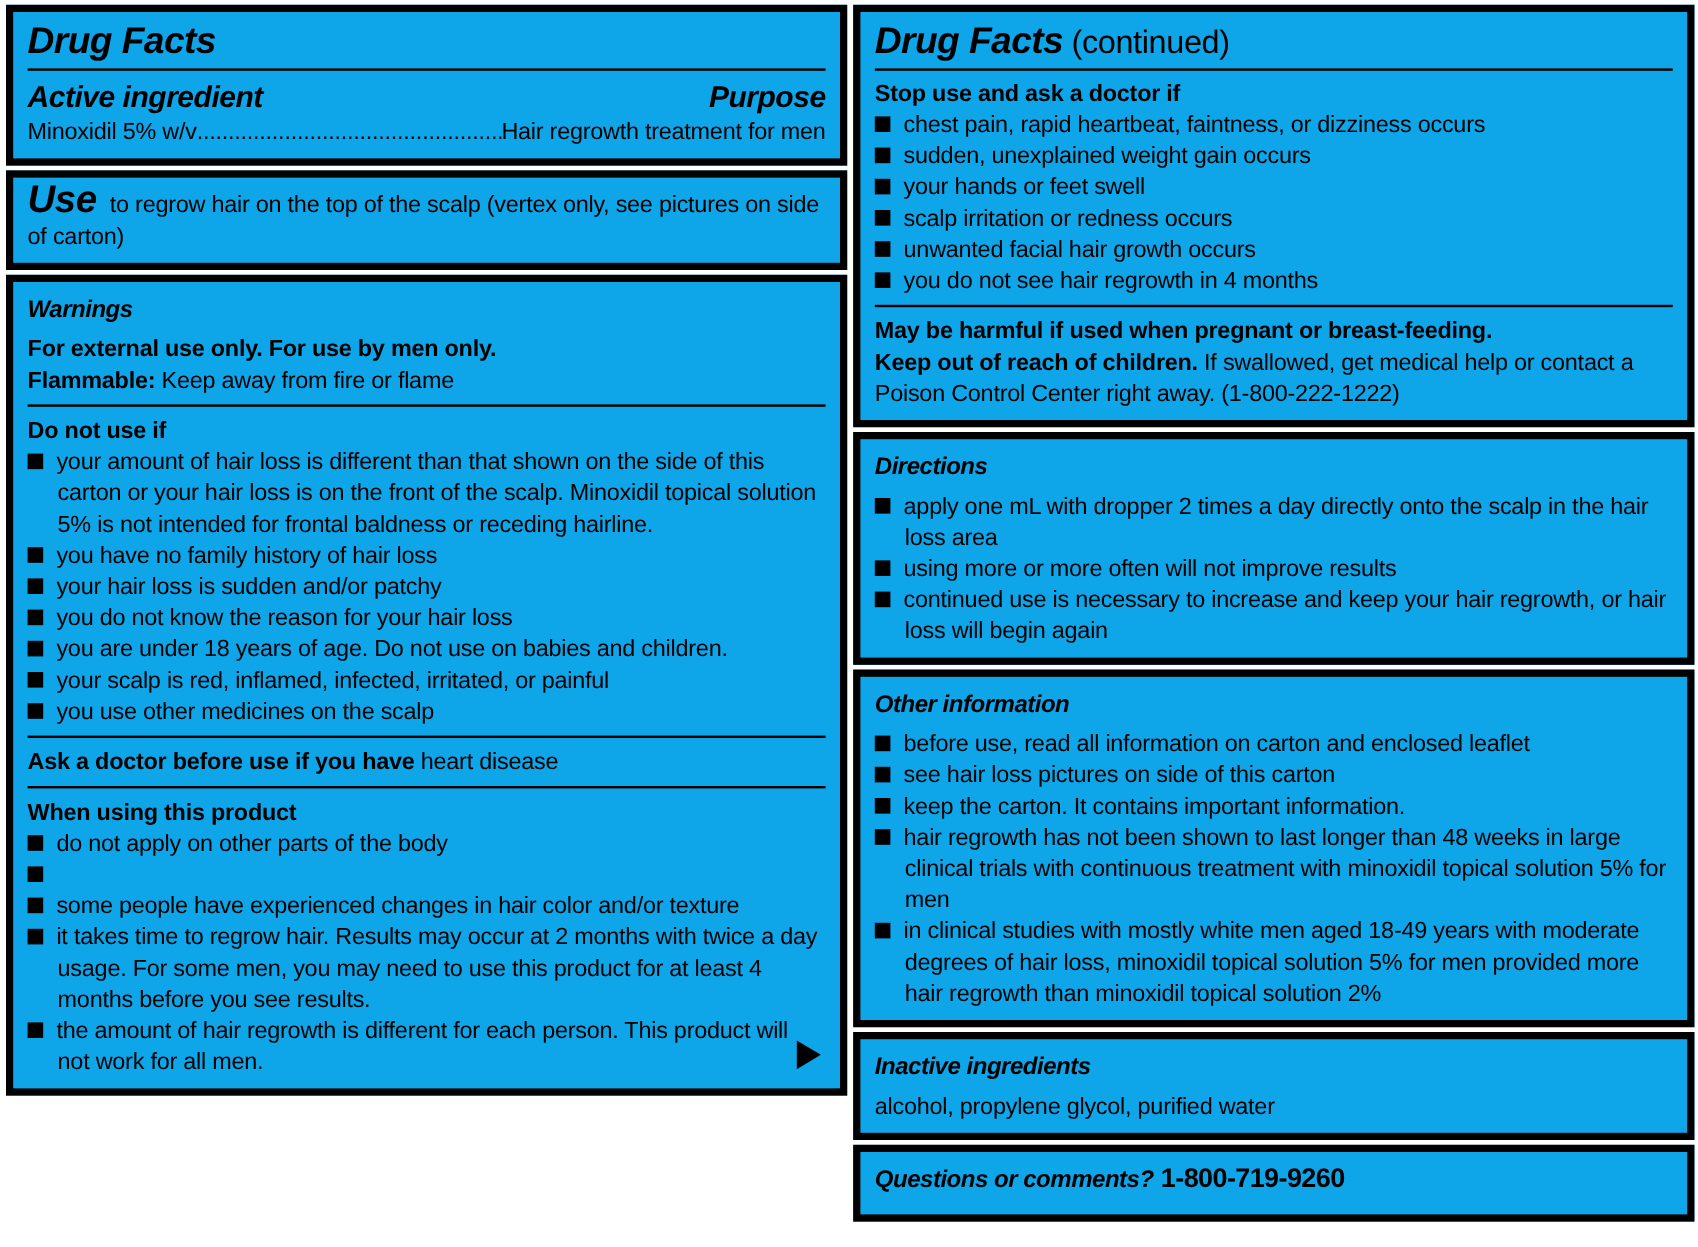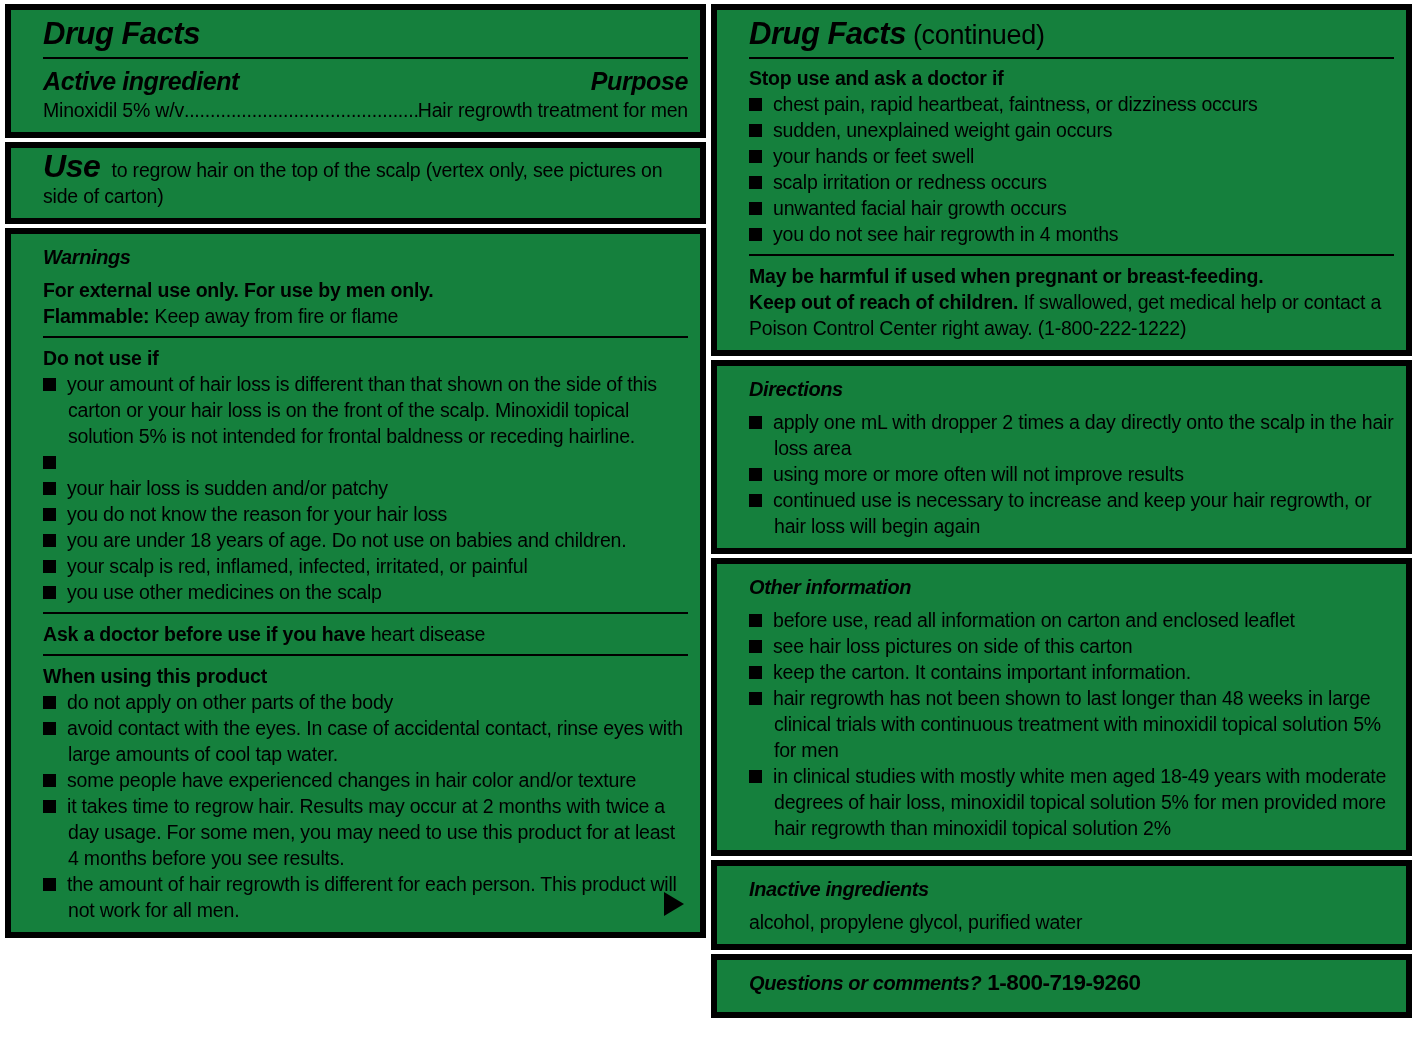--- a/index.html
+++ b/index.html
@@ -15,23 +15,23 @@
     height: 1039px;
     background: #fff;
     padding: 4px 5px;
     display: flex;
     gap: 5px;
     overflow: hidden;
   }
   .col { width: 701px; flex: 0 0 auto; }
   .box {
     border: 6px solid #000;
-    background: #15803d;
+    background: #0ea5e9;
     margin-bottom: 4px;
-    padding: 5px 12px 9px 32px;
+    padding: 5px 12px 9px 12px;
     font-size: 19.5px;
     line-height: 26px;
     letter-spacing: -0.2px;
   }
   .h1 {
     font-style: italic;
     font-weight: bold;
     font-size: 31px;
     line-height: 38px;
     letter-spacing: -0.5px;
@@ -126,32 +126,32 @@
       <div><span class="h2-inline">Use</span><span>to regrow hair on the top of the scalp (vertex only, see pictures on side of carton)</span></div>
     </div>
 
     <div class="box warnings-box">
       <div class="h-section">Warnings</div>
       <div class="bold">For external use only. For use by men only.</div>
       <div><span class="bold">Flammable:</span> <span>Keep away from fire or flame</span></div>
       <div class="rule"></div>
       <div class="subhead">Do not use if</div>
       <div class="bullet"><span class="sq"></span><span>your amount of hair loss is different than that shown on the side of this carton or your hair loss is on the front of the scalp. Minoxidil topical solution 5% is not intended for frontal baldness or receding hairline.</span></div>
-      <div class="bullet"><span class="sq"></span></div>
+      <div class="bullet"><span class="sq"></span><span>you have no family history of hair loss</span></div>
       <div class="bullet"><span class="sq"></span><span>your hair loss is sudden and/or patchy</span></div>
       <div class="bullet"><span class="sq"></span><span>you do not know the reason for your hair loss</span></div>
       <div class="bullet"><span class="sq"></span><span>you are under 18 years of age. Do not use on babies and children.</span></div>
       <div class="bullet"><span class="sq"></span><span>your scalp is red, inflamed, infected, irritated, or painful</span></div>
       <div class="bullet"><span class="sq"></span><span>you use other medicines on the scalp</span></div>
       <div class="rule"></div>
       <div><span class="bold">Ask a doctor before use if you have</span> <span>heart disease</span></div>
       <div class="rule"></div>
       <div class="subhead">When using this product</div>
       <div class="bullet"><span class="sq"></span><span>do not apply on other parts of the body</span></div>
-      <div class="bullet"><span class="sq"></span><span>avoid contact with the eyes. In case of accidental contact, rinse eyes with large amounts of cool tap water.</span></div>
+      <div class="bullet"><span class="sq"></span></div>
       <div class="bullet"><span class="sq"></span><span>some people have experienced changes in hair color and/or texture</span></div>
       <div class="bullet"><span class="sq"></span><span>it takes time to regrow hair. Results may occur at 2 months with twice a day usage. For some men, you may need to use this product for at least 4 months before you see results.</span></div>
       <div class="bullet"><span class="sq"></span><span>the amount of hair regrowth is different for each person. This product will not work for all men.</span></div>
       <span class="arrow"></span>
     </div>
 
   </div>
 
   <div class="col">
 

